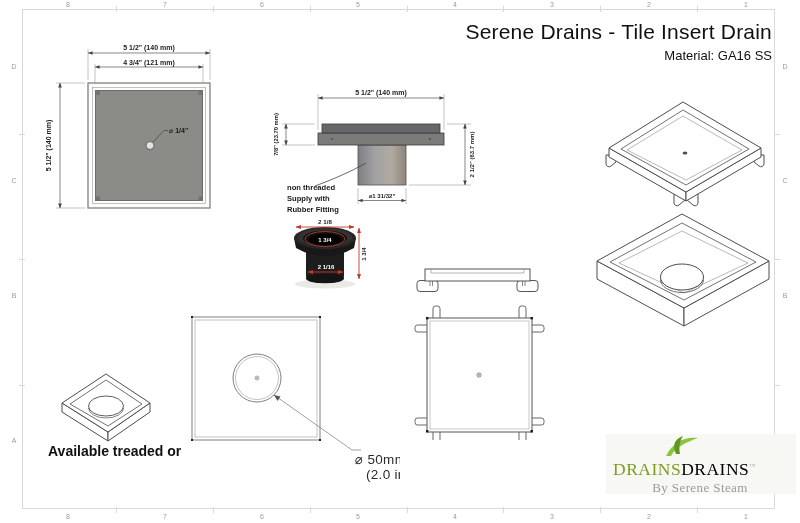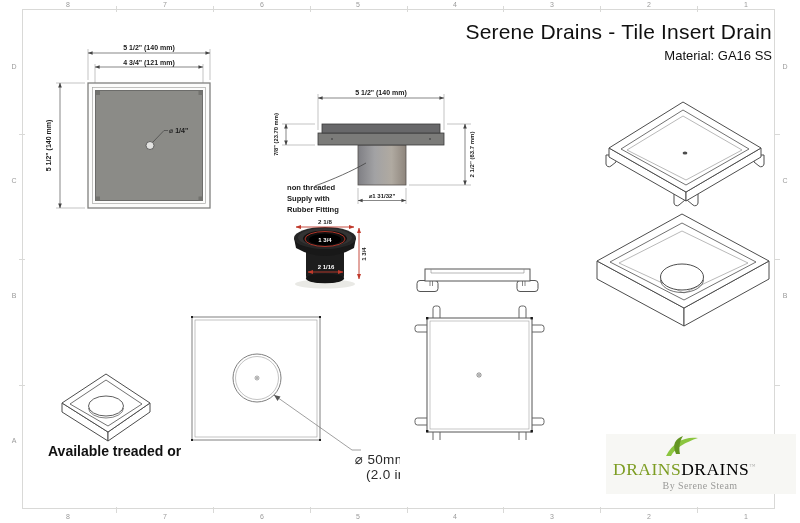--- a/index.html
+++ b/index.html
@@ -24,21 +24,21 @@
   .wt{fill:#ffffff;}
   .conn-note{position:absolute;left:48px;top:445px;font-size:14px;font-weight:bold;
              color:#111;line-height:13.5px;}
   .logo{position:absolute;left:606px;top:434px;width:190px;height:60px;background:#f7f7f4;}
   .logo-line{position:absolute;left:7px;top:25px;font-family:"Liberation Serif","DejaVu Serif",serif;
              font-size:17.5px;letter-spacing:.5px;white-space:nowrap;}
   .lg-green{color:#7d9d23;}
   .lg-gray{color:#000000;}
   .lg-tm{color:#b0b0ae;font-size:6px;vertical-align:super;}
   .tagline{position:absolute;left:38px;top:46px;width:112px;text-align:center;
-           font-family:"Liberation Serif","DejaVu Serif",serif;font-size:10px;color:#9a9a98;letter-spacing:.4px;}
+           font-family:"Liberation Serif","DejaVu Serif",serif;font-size:13px;color:#9a9a98;letter-spacing:.4px;}
 </style>
 </head>
 <body>
 
 <div class="sheet">
 
   <div class="frame"></div>
 
   <div class="gl" style="left:61px;top:0">8</div>
   <div class="gl" style="left:158px;top:0">7</div>

